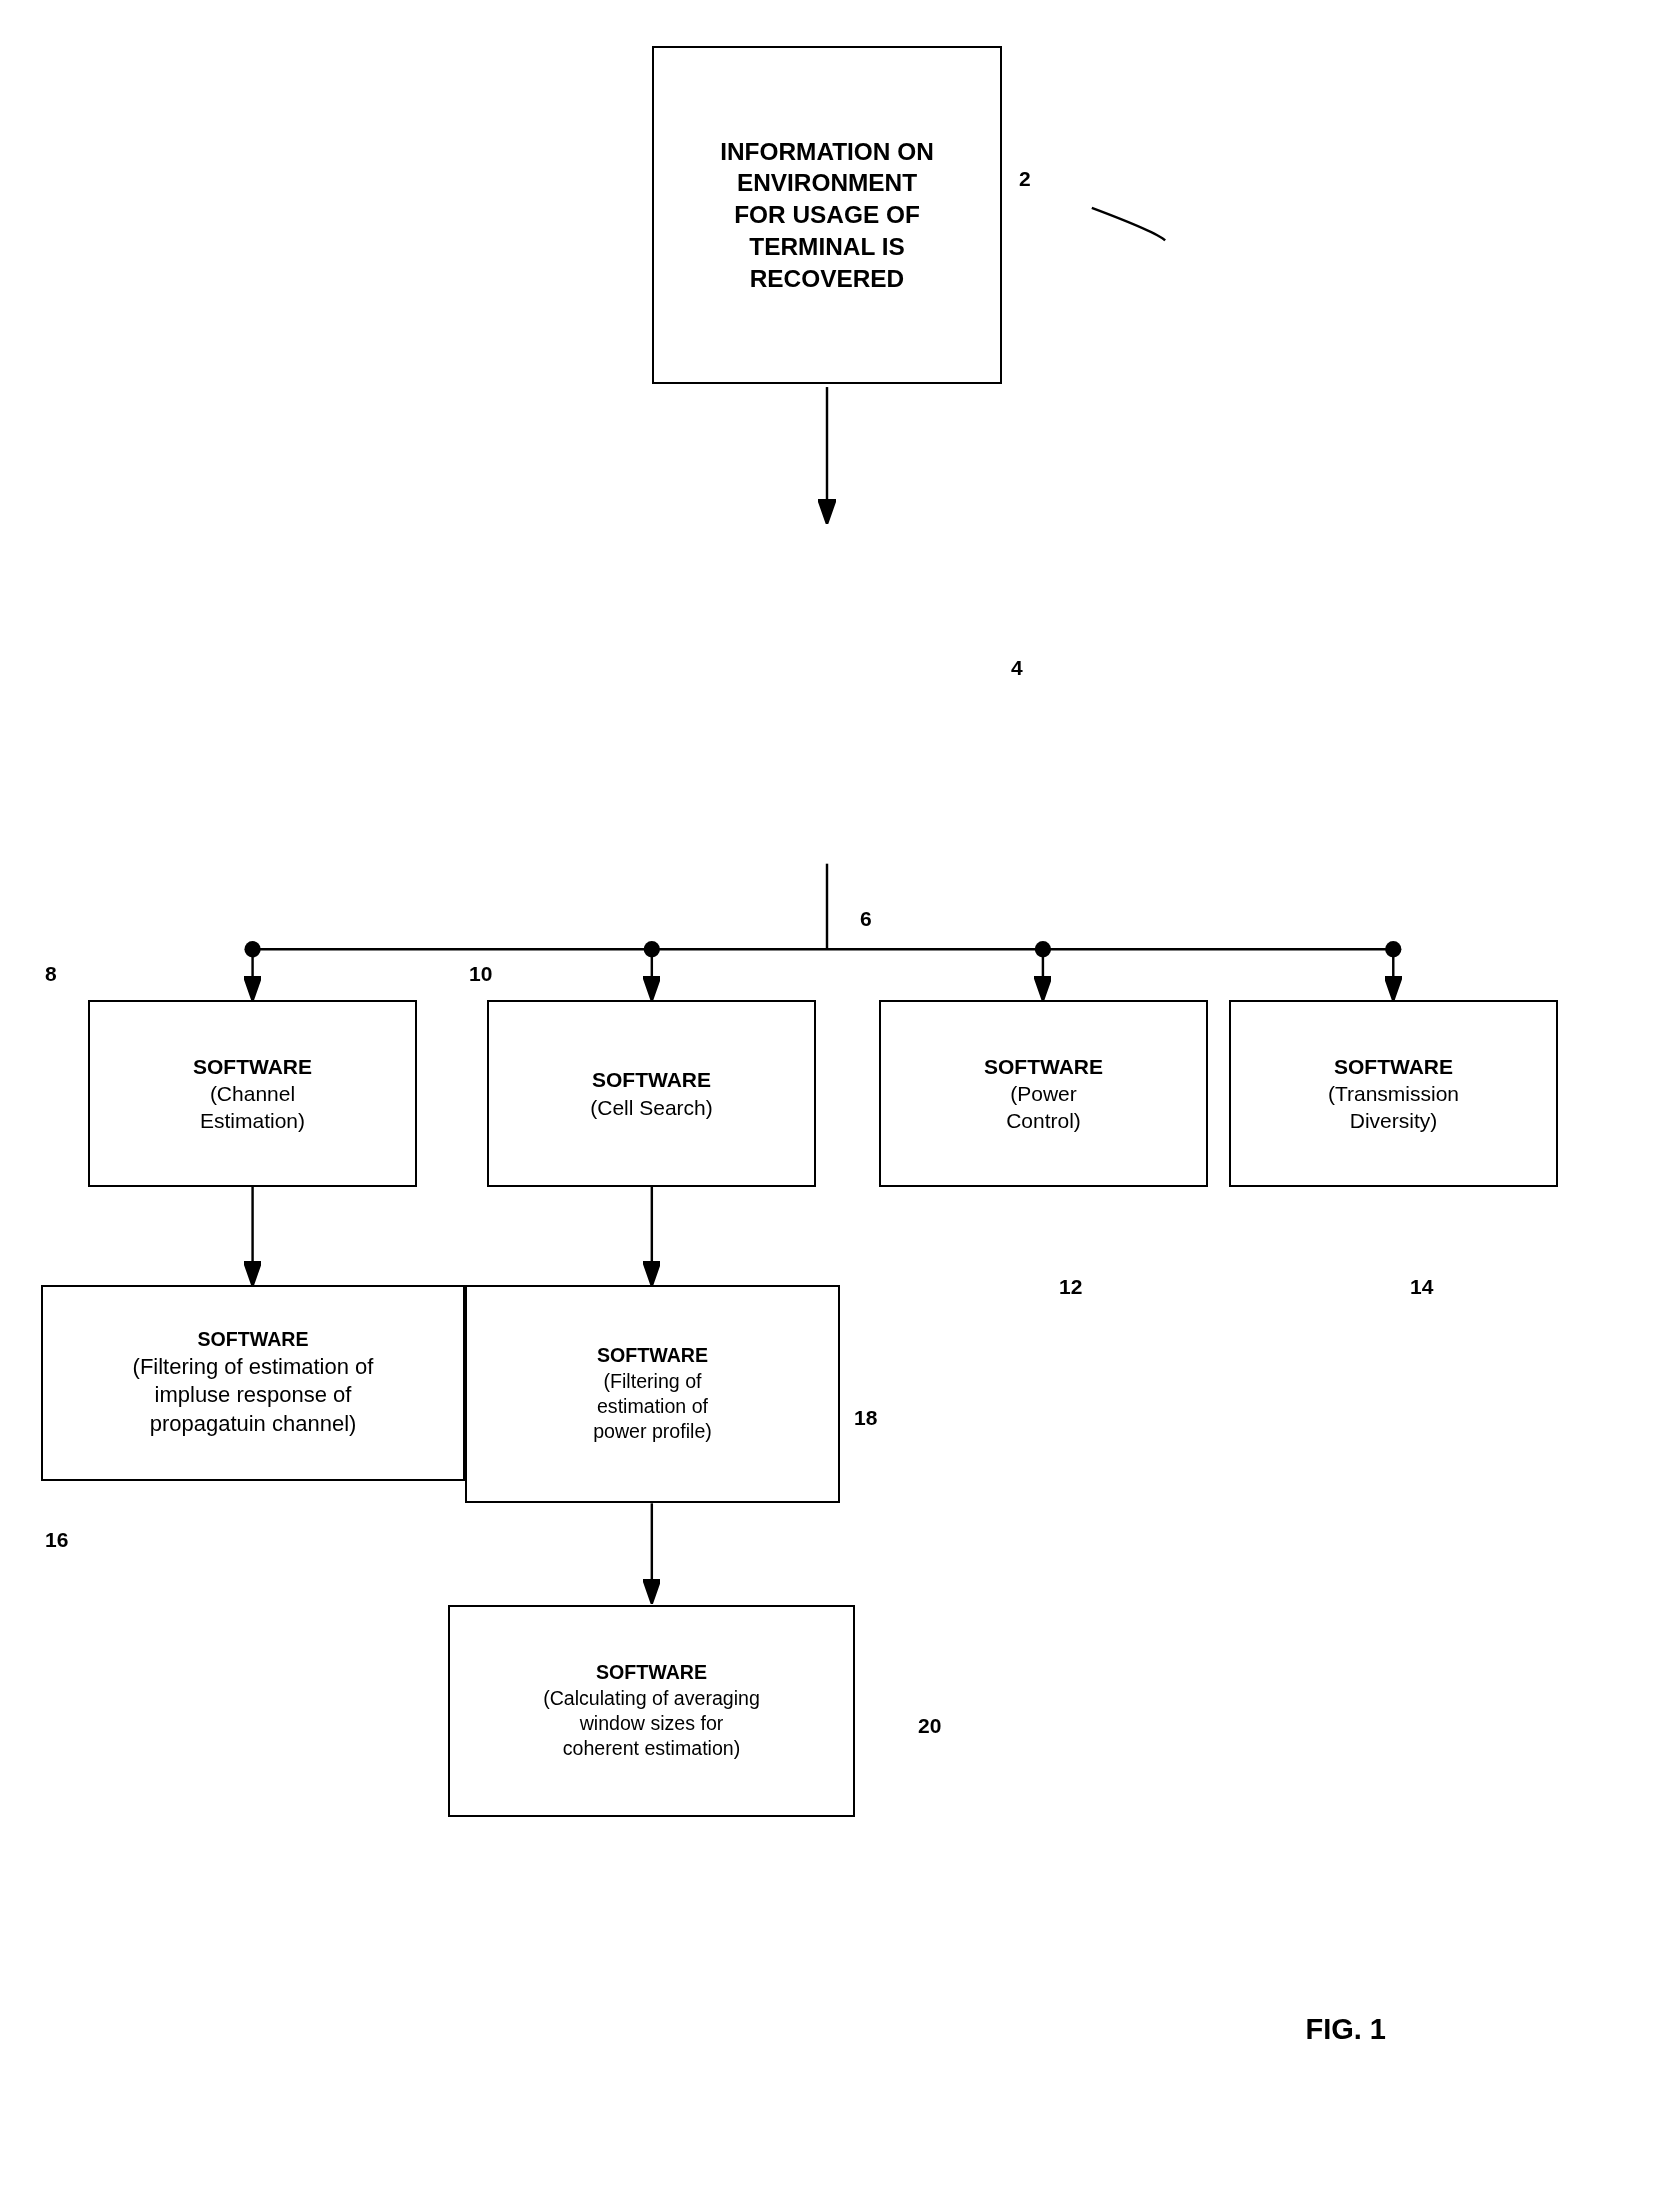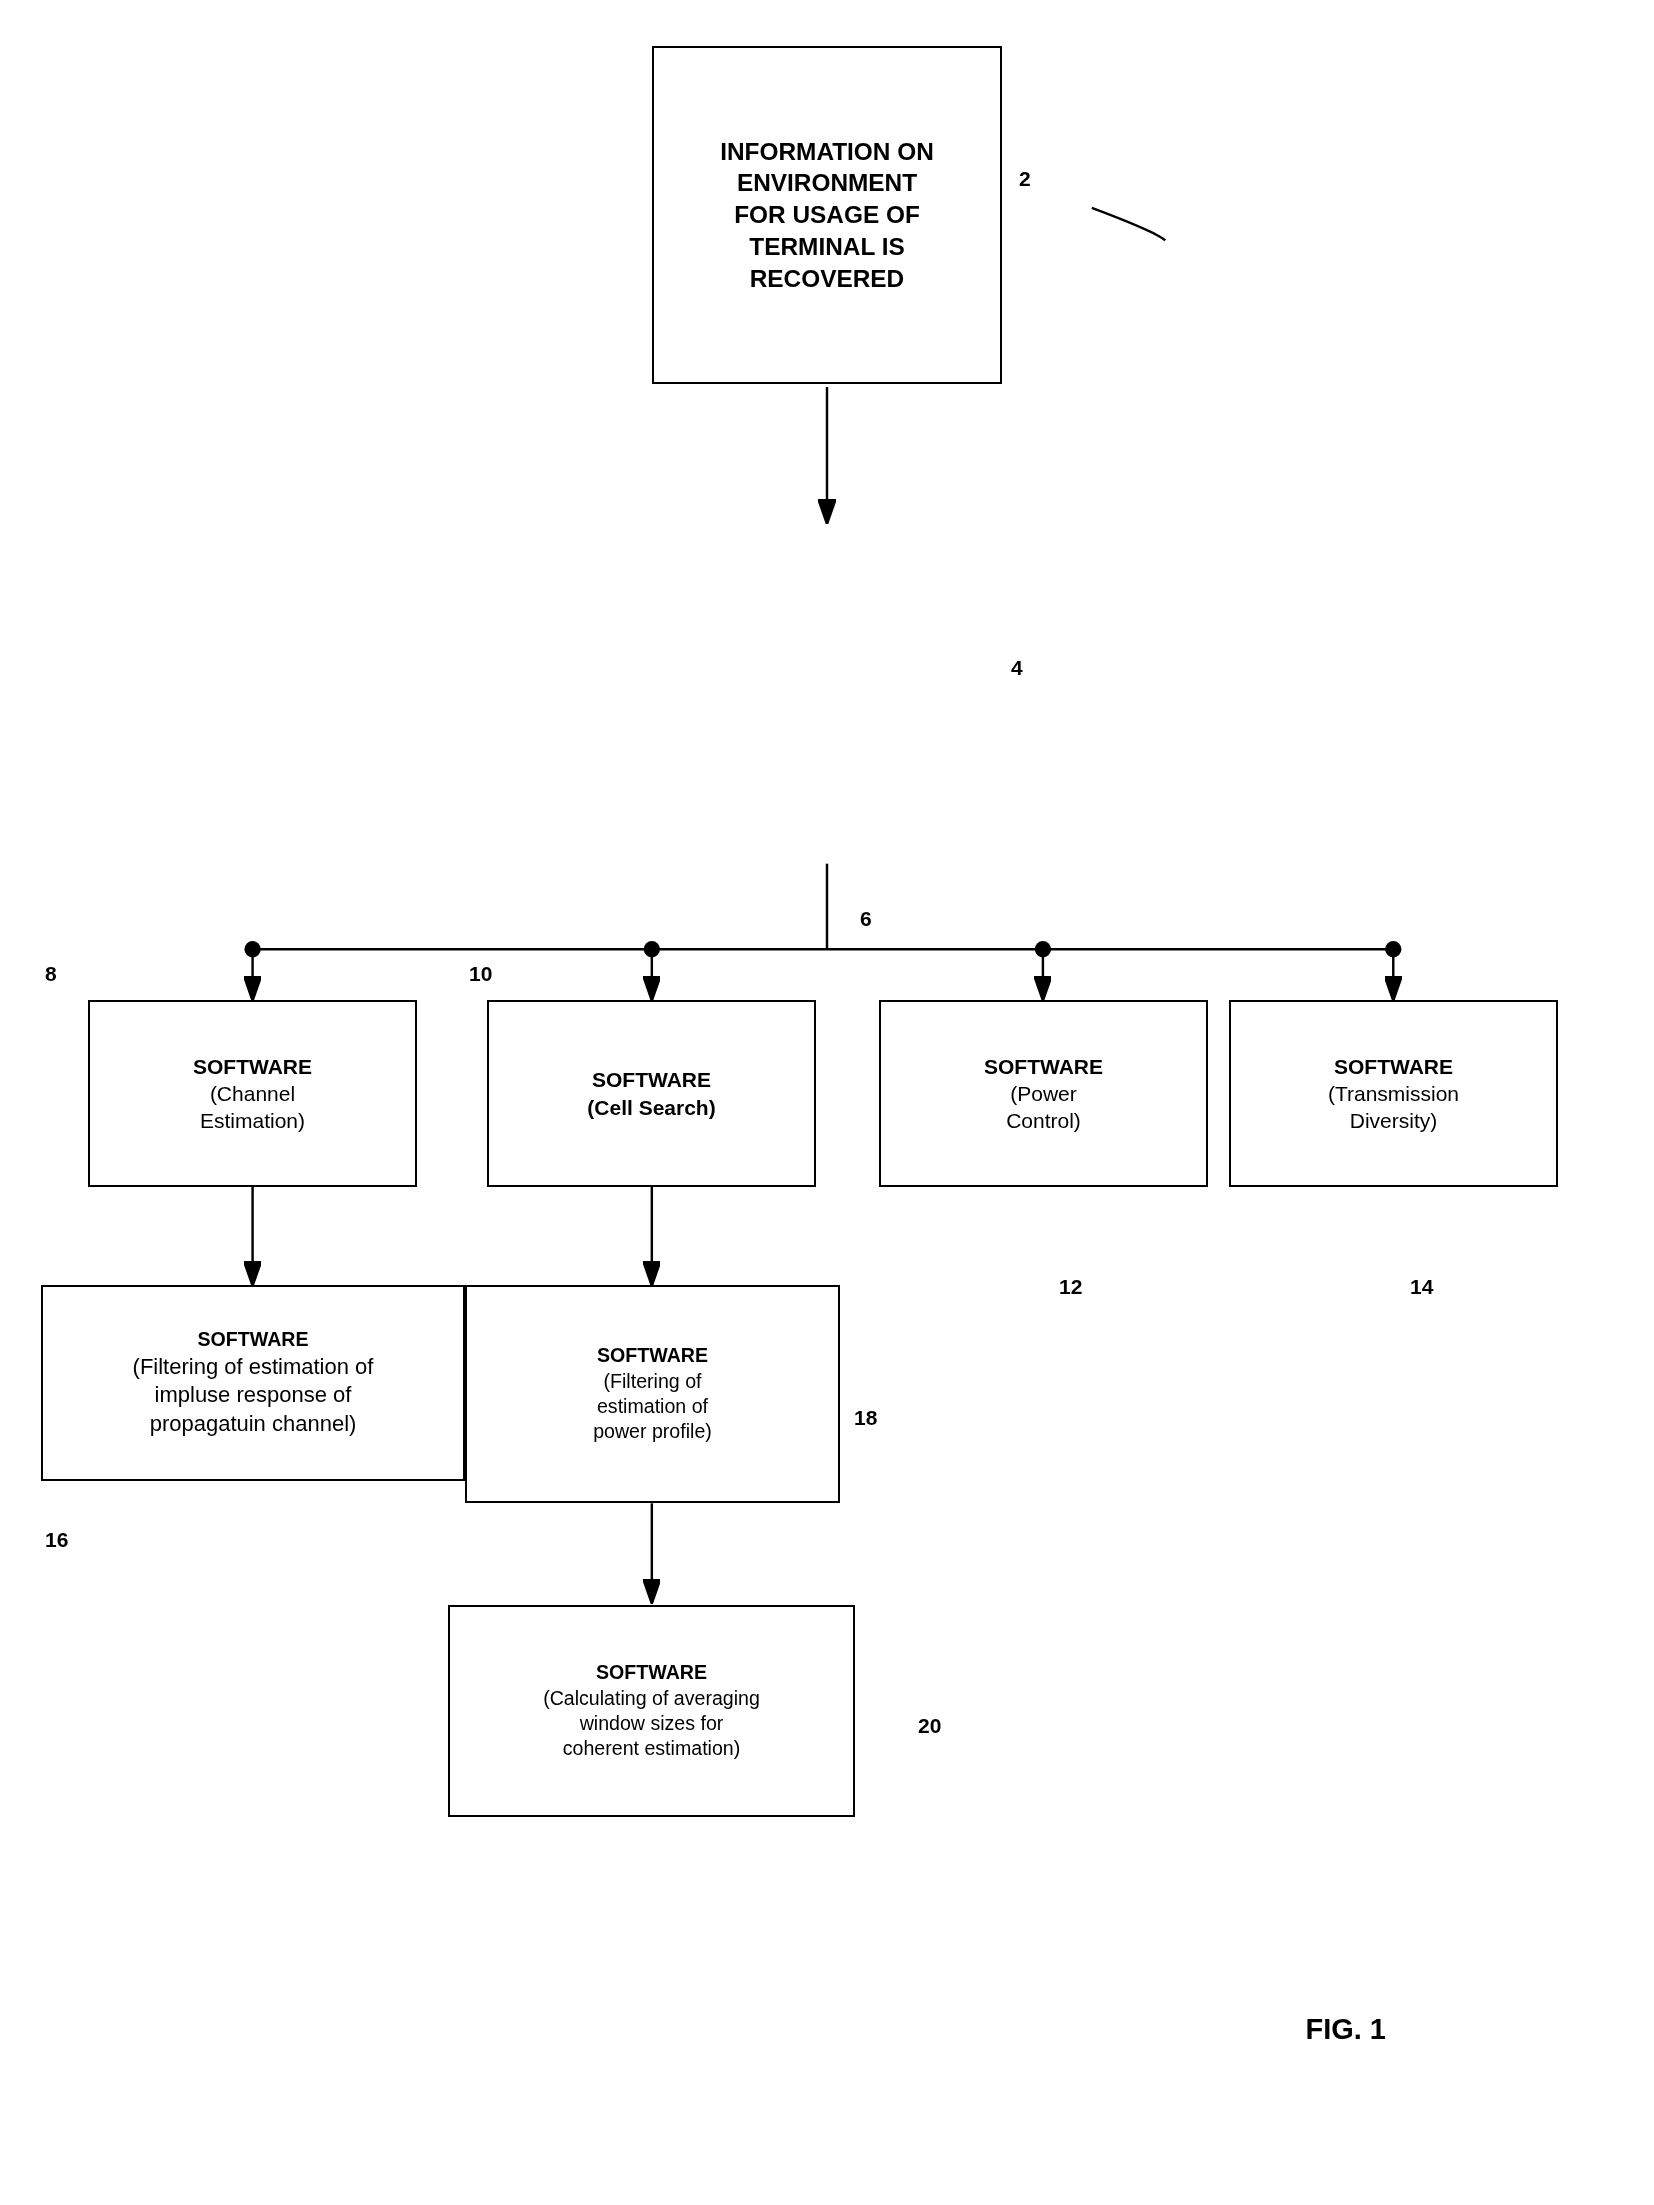--- a/index.html
+++ b/index.html
@@ -125,21 +125,21 @@
 
   <div class="label" style="left: 860px; top: 903px;">6</div>
 
   <div class="box" style="left: 88px; top: 996px; width: 329px; height: 187px; font-size: 21px;">
     <span style="white-space: pre-line; font-weight: bold; text-align: center;">SOFTWARE<br><span style="font-weight:normal;text-align:right;">(Channel<br>Estimation)</span></span>
   </div>
 
   <div class="label" style="left: 45px; top: 958px;">8</div>
 
   <div class="box" style="left: 487px; top: 996px; width: 329px; height: 187px; font-size: 21px;">
-    <span style="white-space: pre-line; font-weight: bold; text-align: center;">SOFTWARE<br><span style="font-weight:bold;">(Cell Search)</span></span>
+    <span style="white-space: pre-line; font-weight: bold; text-align: center;">SOFTWARE<br><span style="font-weight:normal;">(Cell Search)</span></span>
   </div>
 
   <div class="label" style="left: 469px; top: 958px;">10</div>
 
   <div class="box" style="left: 879px; top: 996px; width: 329px; height: 187px; font-size: 21px;">
     <span style="white-space: pre-line; font-weight: bold; text-align: center;">SOFTWARE<br><span style="font-weight:normal;text-align:center;">(Power<br>Control)</span></span>
   </div>
 
   <div class="label" style="left: 1059px; top: 1271px;">12</div>
 

